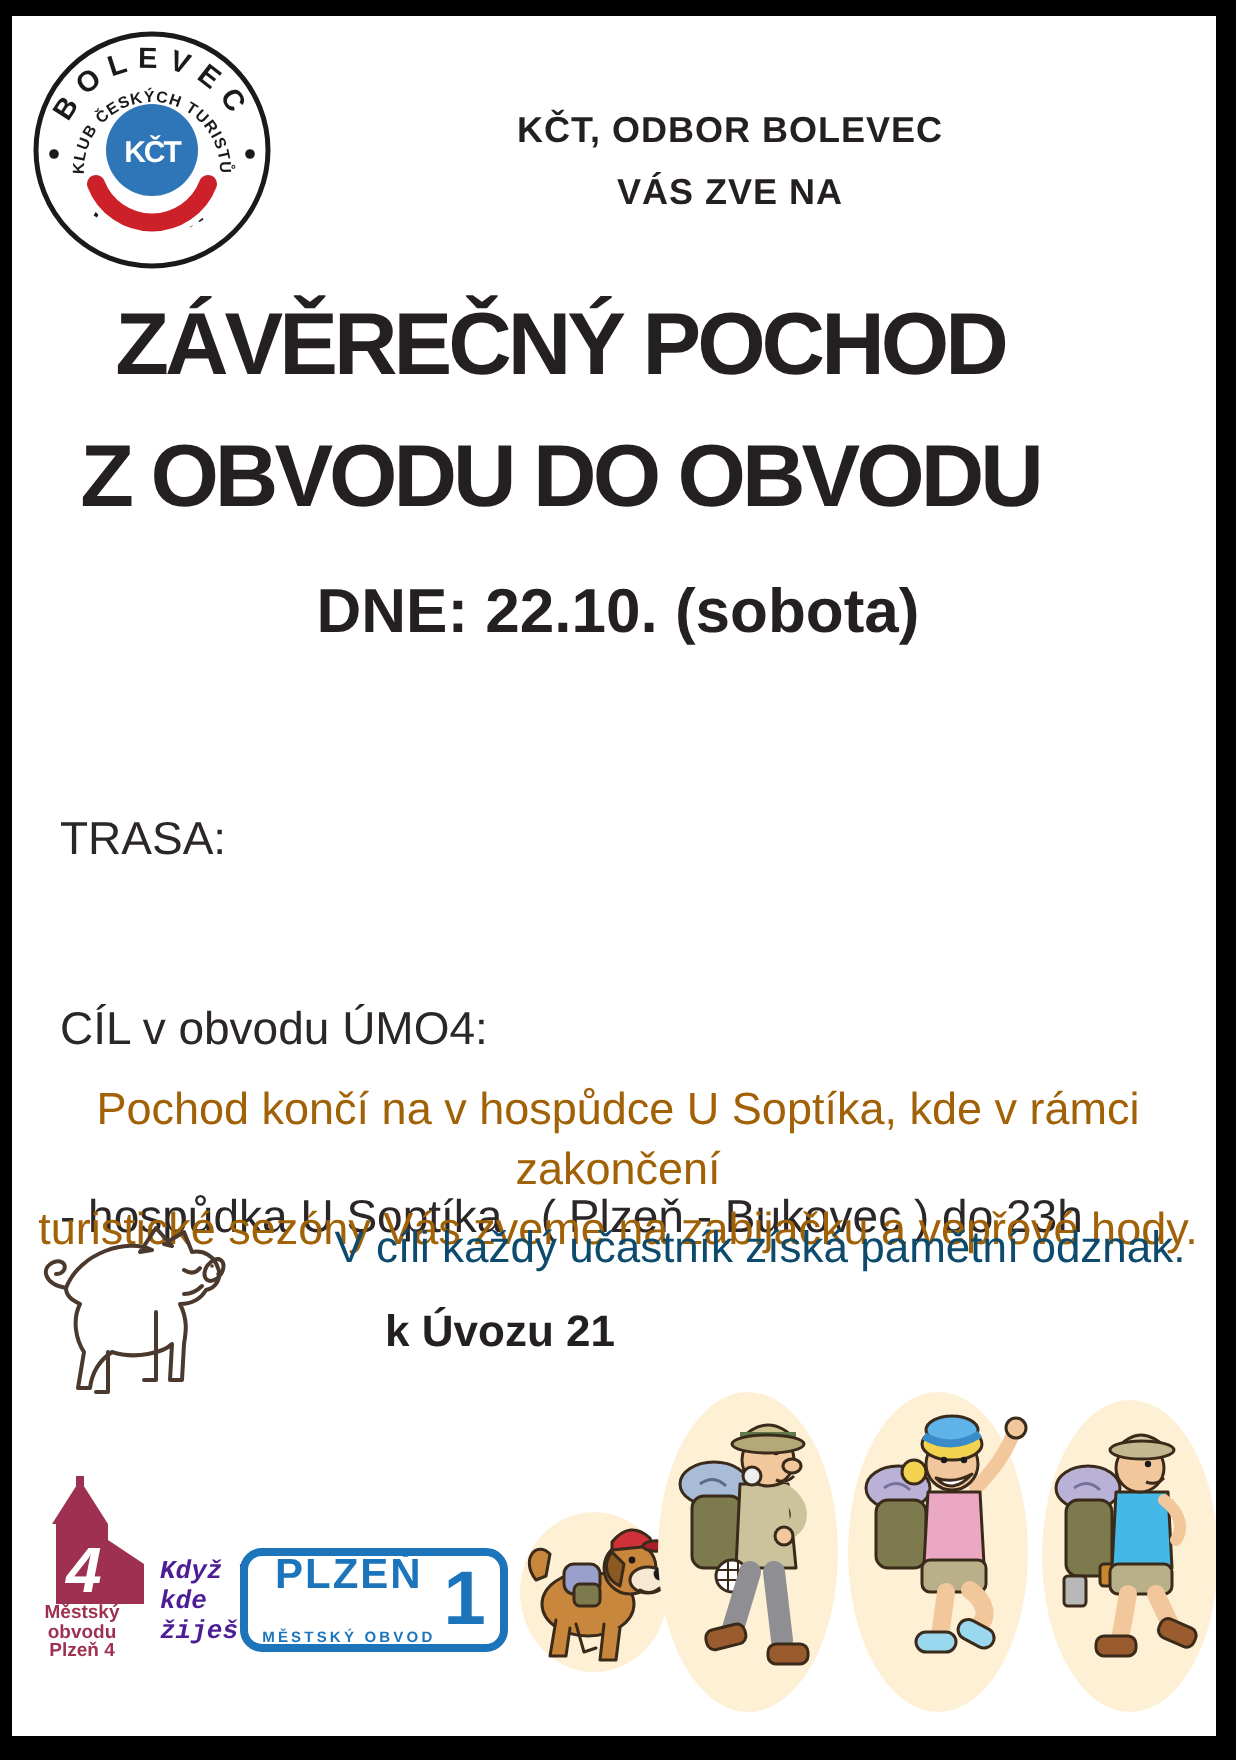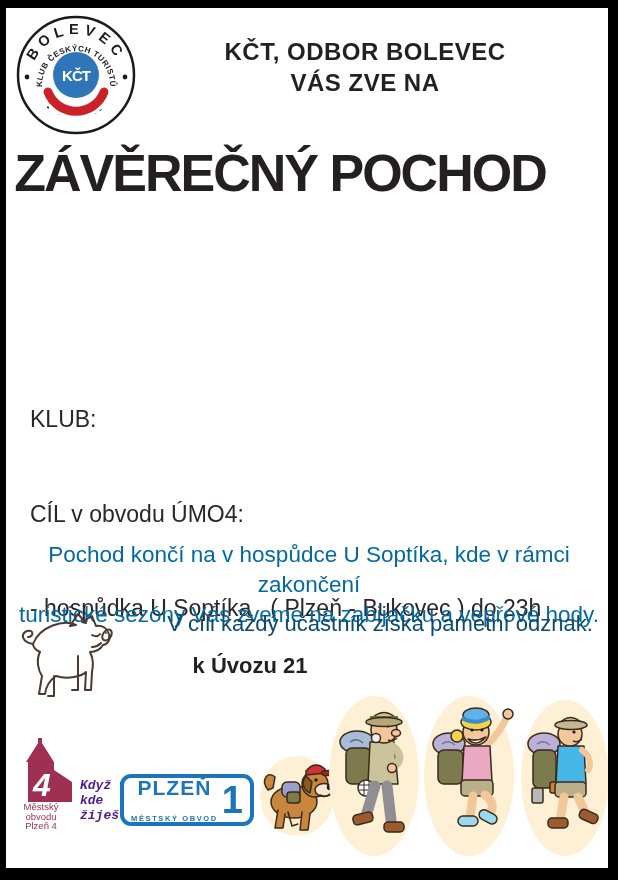--- a/index.html
+++ b/index.html
@@ -4,40 +4,40 @@
 <style>
   html,body{margin:0;padding:0;background:#888;}
   #poster{
     position:relative; width:618px; height:880px; background:#fff;
     font-family:"Liberation Sans", sans-serif; color:#241f21; overflow:hidden;
   }
   .frame{position:absolute; inset:0; border-style:solid; border-color:#000;
     border-width:8px 10px 12px 6px; pointer-events:none; z-index:50;}
   .abs{position:absolute;}
   
-  .invite{left:150px; top:36px; width:430px; text-align:center;
-    font-weight:bold; font-size:24px; line-height:31px; letter-spacing:.5px;}
+  .invite{left:150px; top:50px; width:430px; text-align:center;
+    font-weight:bold; font-size:18px; line-height:31px; letter-spacing:.5px;}
   
   .title{left:0; top:140px; width:560px; text-align:center; font-weight:bold;
-    font-size:52px; line-height:66px; letter-spacing:-2px; white-space:nowrap;}
+    font-size:44px; line-height:66px; letter-spacing:-2px; white-space:nowrap;}
   .dateline{left:0; top:288px; width:618px; text-align:center;
     font-weight:bold; font-size:31px;}
   
   .details{left:30px; top:341px; width:570px; font-size:23px; line-height:31.5px;
     white-space:pre; color:#2b2627;}
   
   .closing{left:8px; top:540px; width:602px; text-align:center; font-size:22.5px;
-    line-height:30px; color:#0369a1;}
+    line-height:30px; color:#a16207;}
   .badge-line{left:155px; top:611px; width:450px; text-align:center;
     font-size:22px; color:#0c4a6e;}
   .venue{left:95px; top:652px; width:310px; text-align:center; font-weight:bold;
     font-size:22px; line-height:28.5px;}
   
   .p4-captions{left:10px; top:802px; width:62px; text-align:center;
-    font-size:9.5px; font-weight:normal; line-height:9.5px; color:#9e3151;}
+    font-size:9.5px; font-weight:bold; line-height:9.5px; color:#9e3151;}
   .p4-slogan{left:80px; top:778px; width:80px; font-family:Liberation Mono, monospace;
     font-style:italic; font-weight:bold; font-size:13px; line-height:15px; color:#4c1d95;}
   
   .p1-box{left:120px; top:774px; width:118px; height:42px; border:4px solid #1c75bb;
     border-radius:11px; background:#fff; display:flex; align-items:center;
     justify-content:center; gap:4px; padding:1px 4px;}
   .p1-left{display:flex; flex-direction:column; align-items:center;}
   .p1-name{color:#1c75bb; font-weight:bold; font-size:21px; line-height:21px; letter-spacing:1px;}
   .p1-sub{color:#1c75bb; font-weight:bold; font-size:7.5px; letter-spacing:1.6px; margin-top:16px;}
   .p1-num{color:#1c75bb; font-weight:bold; font-size:38px; line-height:38px;}
@@ -75,24 +75,26 @@
     <text x="62" y="68" font-size="15" font-weight="bold" fill="#ffffff" text-anchor="middle" letter-spacing="-1">KČT</text>
   </svg>
 
   <div class="abs invite">
     <div>KČT, ODBOR BOLEVEC</div>
     <div>VÁS ZVE NA</div>
   </div>
 
   <div class="abs title">
     <div>ZÁVĚREČNÝ POCHOD</div>
-  </div>
+    <div>Z OBVODU DO OBVODU</div>
+  </div>
+  <div class="abs dateline">DNE: 22.10. (sobota)</div>
 
   <div class="abs details">
-    <div>KLUB:</div>
+    <div>TRASA:</div>
     <div>CÍL v obvodu ÚMO4:</div>
     <div>- hospůdka U Soptíka   ( Plzeň - Bukovec ) do 23h</div>
   </div>
 
   <div class="abs closing">
     <div>Pochod končí na v hospůdce U Soptíka, kde v rámci zakončení</div>
     <div>turistické sezóny Vás zveme na zabijačku a vepřové hody.</div>
   </div>
   <div class="abs badge-line">V cíli každý učastník získá pamětní odznak.</div>
 

